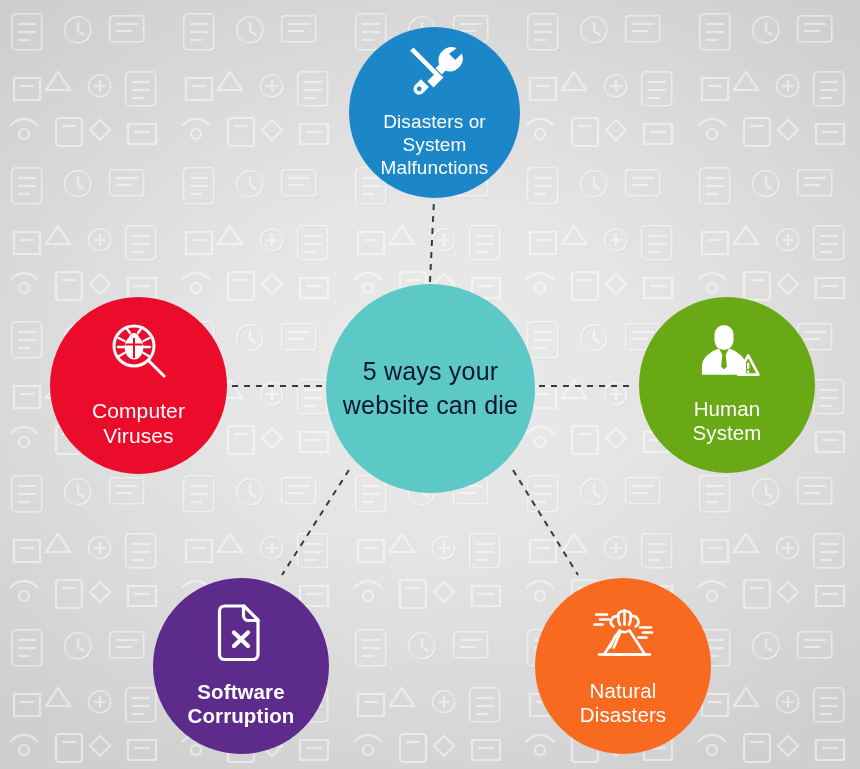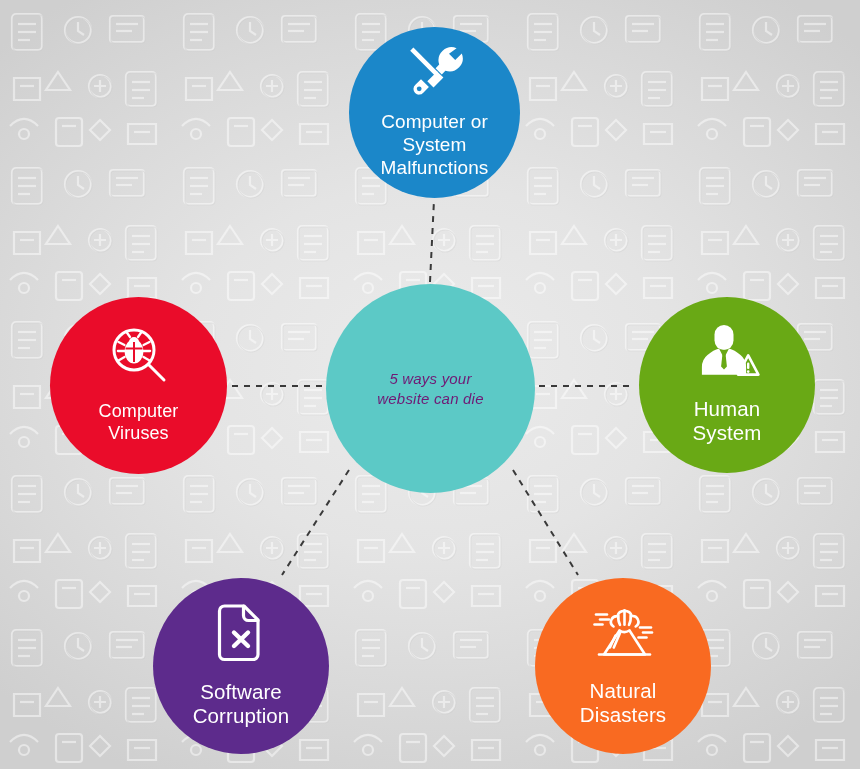--- a/index.html
+++ b/index.html
@@ -61,26 +61,25 @@
 
   
   #node-center {
     left: 326px;
     top: 284px;
     width: 209px;
     height: 209px;
     background: #5cc9c6;
   }
   #node-center .node-label {
-    color: #701a75;
-    font-size: 15px;
+    color: #0f172a;
+    font-size: 25px;
     font-weight: 500;
     line-height: 1.33;
     letter-spacing: 0.2px;
-    font-style: italic;
   }
 
   
   #node-hardware {
     left: 349px;
     top: 27px;
     width: 171px;
     height: 171px;
     background: #1b87c9;
   }
@@ -89,21 +88,21 @@
 
   
   #node-viruses {
     left: 50px;
     top: 297px;
     width: 177px;
     height: 177px;
     background: #ea0c2a;
   }
   #node-viruses .node-icon { margin-bottom: 12px; }
-  #node-viruses .node-label { font-size: 18px; line-height: 1.2; }
+  #node-viruses .node-label { font-size: 21px; line-height: 1.2; }
 
   
   #node-human {
     left: 639px;
     top: 297px;
     width: 176px;
     height: 176px;
     background: #69a915;
   }
   #node-human .node-icon { margin-bottom: 12px; }
@@ -111,21 +110,21 @@
 
   
   #node-software {
     left: 153px;
     top: 578px;
     width: 176px;
     height: 176px;
     background: #5d2b8c;
   }
   #node-software .node-icon { margin-bottom: 12px; }
-  #node-software .node-label { font-size: 20.5px; line-height: 1.2; }
+  #node-software .node-label { font-size: 20.5px; line-height: 1.2; font-weight: bold; }
 
   
   #node-natural {
     left: 535px;
     top: 578px;
     width: 176px;
     height: 176px;
     background: #f96a21;
     align-items: center;
   }
@@ -201,21 +200,21 @@
 
           <path d="M50.6 3.2 a13.2 13.2 0 0 0 -17.4 16.4 l-3.6 3.6 6.2 6.2 3.6 -3.6 A13.2 13.2 0 0 0 55.8 8.4 l-6.6 6.6 -6.2 -6.2 z"></path>
           <path d="M31.2 26.4 l-9.9 9.9 6.2 6.2 9.9 -9.9 z"></path>
 
           <path d="M7.4 2.6 L4.2 5.8 l24.6 24.6 3.2 -3.2 z"></path>
           <path d="M15.0 34.2 l-5.6 5.6 a5.6 5.6 0 1 0 7.9 7.9 l5.6 -5.6 z"></path>
           <circle cx="13.2" cy="43.8" r="2.4" fill="#1b87c9"></circle>
         </g>
       </svg>
     </span>
-    <span class="node-label">Computer or
+    <span class="node-label">Disasters or
 System
 Malfunctions</span>
   </div>
 
   <div class="node" id="node-viruses">
     <span class="node-icon">
       <svg width="60" height="58" viewBox="0 0 60 58" aria-hidden="true">
         <g fill="none" stroke="#ffffff" stroke-width="3" stroke-linecap="round">
           <circle cx="25" cy="23" r="20"></circle>
           <line x1="39.5" y1="37.5" x2="55" y2="53"></line>

